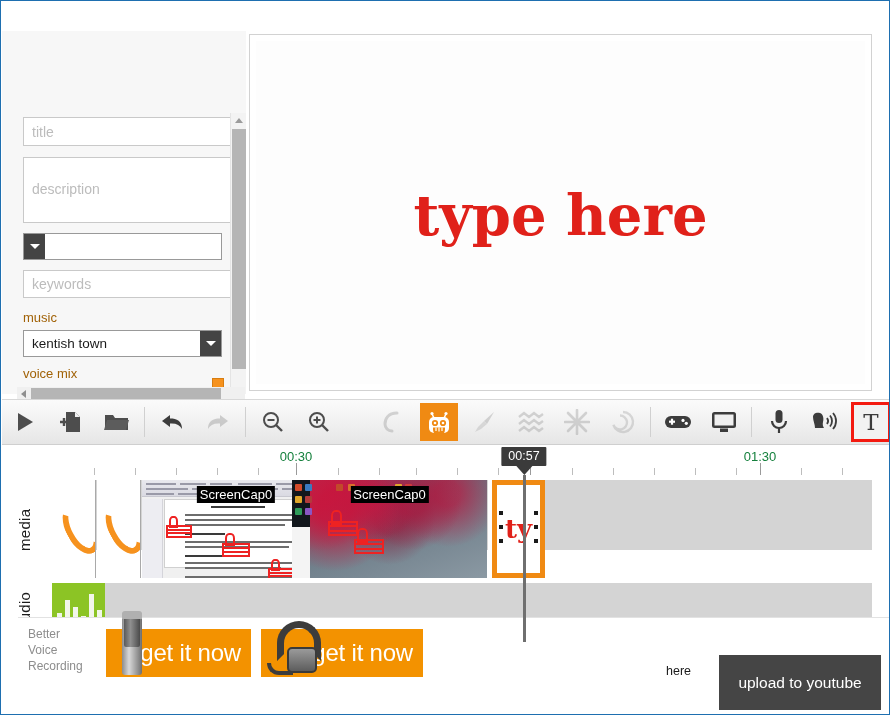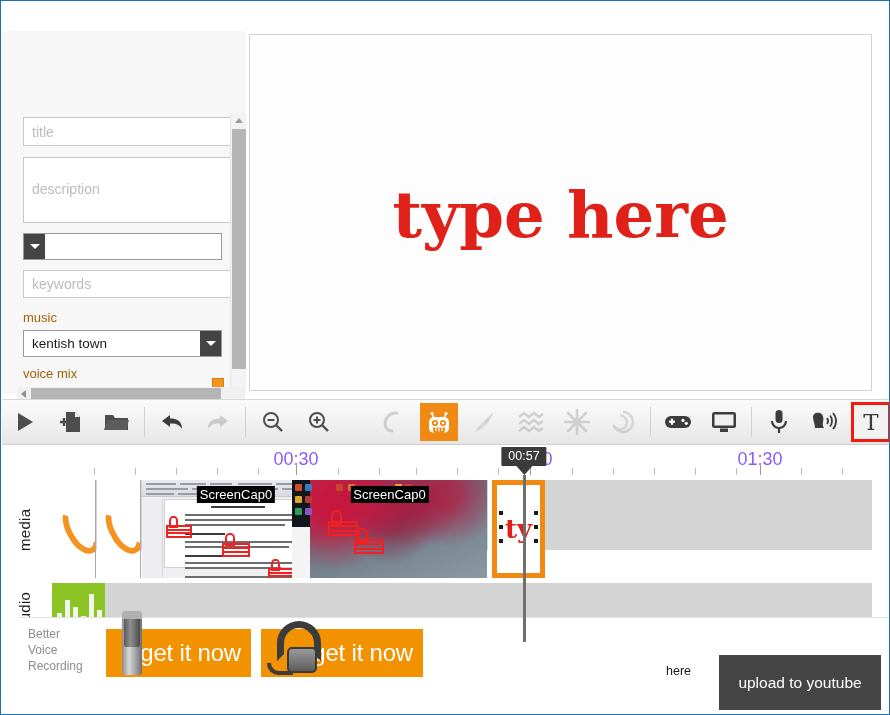--- a/index.html
+++ b/index.html
@@ -206,21 +206,21 @@
   }
   #preview-inner {
     width: 100%; height: 100%;
     background: #fdfdfd;
     display: flex; align-items: center; justify-content: center;
     overflow: hidden;
   }
   #preview-text {
     font-family: "DejaVu Serif", serif;
     font-weight: bold;
-    font-size: 64px;
+    font-size: 56px;
     color: #e0211a;
     letter-spacing: 0px;
     line-height: 1;
     white-space: nowrap;
     margin-top: 4px;
   }
 
   
   #toolbar {
     position: absolute; left: 1px; top: 398px;
@@ -255,21 +255,21 @@
   .tb-gap { flex: 0 0 14px; }
 
   
   #ruler {
     position: absolute; left: 1px; top: 445px;
     width: 888px; height: 32px;
     background: #ffffff;
   }
   .ruler-label {
     position: absolute; top: 3px;
-    font-size: 18px; color: #8b5cf6;
+    font-size: 13px; color: #15803d;
     transform: translateX(-50%);
     white-space: nowrap;
   }
   .tick {
     position: absolute; bottom: 3px;
     width: 1px; background: #bdbdbd;
   }
   .tick.major { height: 12px; background: #9a9a9a; }
   .tick.minor { height: 7px; }
 

